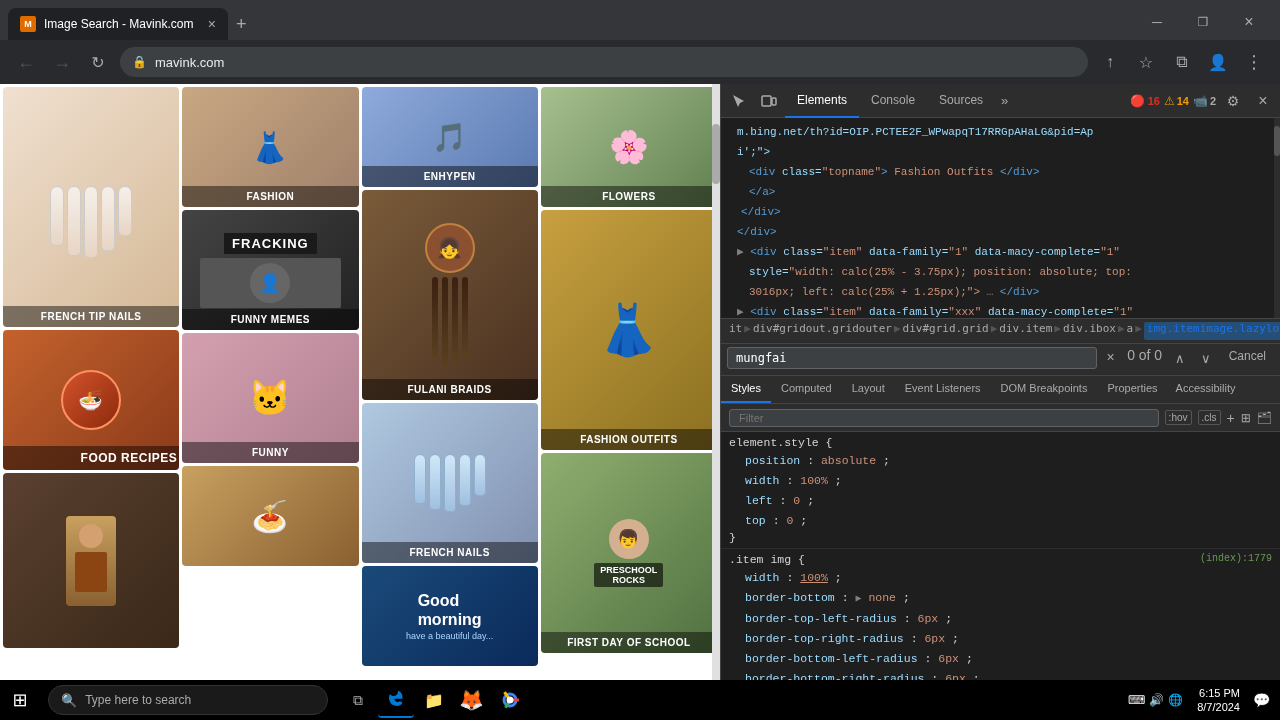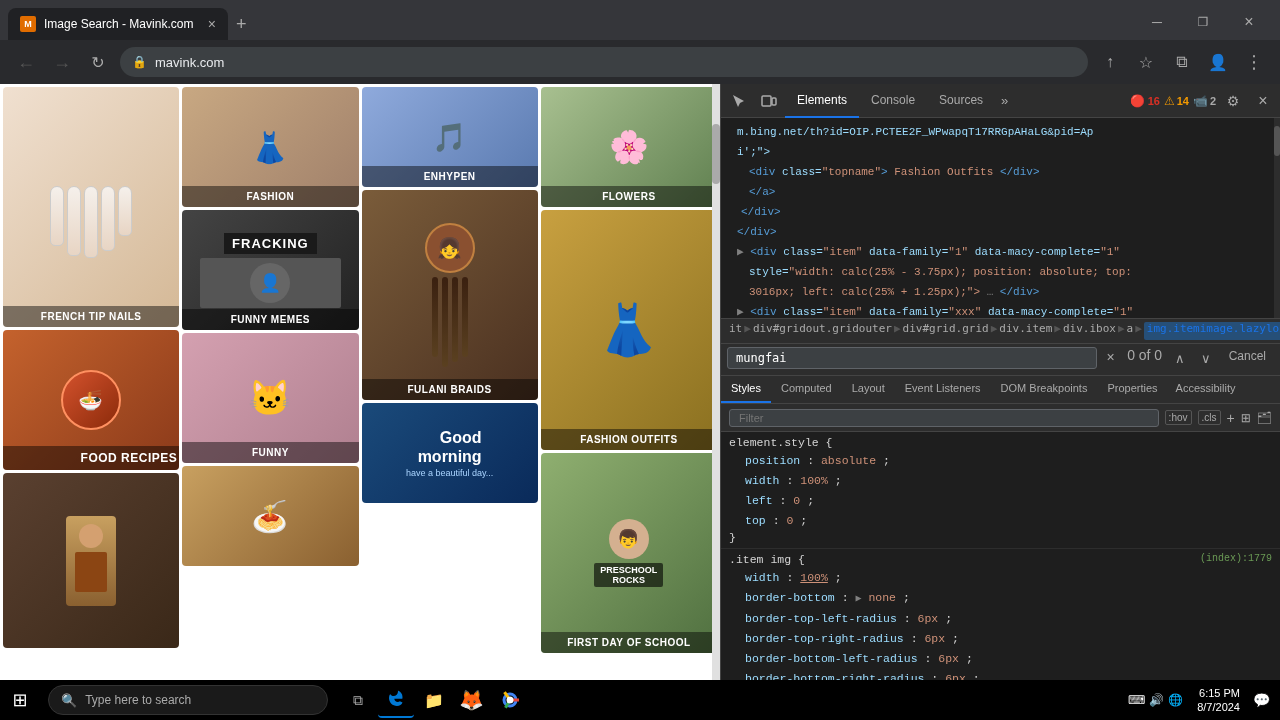--- a/index.html
+++ b/index.html
@@ -132,24 +132,36 @@
               <div style="display:flex;gap:4px;">
                 <div style="width:6px;height:80px;background:linear-gradient(to bottom,#3a2010,#5a4020);border-radius:3px;"></div>
                 <div style="width:6px;height:90px;background:linear-gradient(to bottom,#3a2010,#5a4020);border-radius:3px;"></div>
                 <div style="width:6px;height:85px;background:linear-gradient(to bottom,#3a2010,#5a4020);border-radius:3px;"></div>
                 <div style="width:6px;height:80px;background:linear-gradient(to bottom,#3a2010,#5a4020);border-radius:3px;"></div>
               </div>
             </div>
             <div style="position:absolute;bottom:0;left:0;right:0;background:rgba(0,0,0,0.45);color:#fff;font-size:10px;font-weight:700;text-align:center;padding:5px 2px;text-transform:uppercase;letter-spacing:0.5px;">Fulani Braids</div>
           </div>
 
+          <div style="position:relative;border-radius:4px;overflow:hidden;height:160px;background:linear-gradient(135deg,#b0c8e0,#8090b0);">
+            <div style="width:100%;height:100%;display:flex;align-items:center;justify-content:center;flex-direction:column;gap:6px;">
+              <div style="display:flex;gap:3px;">
+                <div style="width:12px;height:50px;background:linear-gradient(to bottom,#d0e8f8,#a0c0e0);border-radius:6px 6px 4px 4px;border:1px solid #90b0d0;"></div>
+                <div style="width:12px;height:56px;background:linear-gradient(to bottom,#d0e8f8,#a0c0e0);border-radius:6px 6px 4px 4px;border:1px solid #90b0d0;"></div>
+                <div style="width:12px;height:58px;background:linear-gradient(to bottom,#d0e8f8,#a0c0e0);border-radius:6px 6px 4px 4px;border:1px solid #90b0d0;"></div>
+                <div style="width:12px;height:52px;background:linear-gradient(to bottom,#d0e8f8,#a0c0e0);border-radius:6px 6px 4px 4px;border:1px solid #90b0d0;"></div>
+                <div style="width:12px;height:42px;background:linear-gradient(to bottom,#d0e8f8,#a0c0e0);border-radius:6px 6px 4px 4px;border:1px solid #90b0d0;"></div>
+              </div>
+            </div>
+            <div style="position:absolute;bottom:0;left:0;right:0;background:rgba(0,0,0,0.45);color:#fff;font-size:10px;font-weight:700;text-align:center;padding:5px 2px;text-transform:uppercase;letter-spacing:0.5px;">French Nails</div>
+          </div>
 
           <div style="position:relative;border-radius:4px;overflow:hidden;height:100px;background:linear-gradient(135deg,#1a4a7a,#0a2a5a);">
             <div style="width:100%;height:100%;display:flex;flex-direction:column;align-items:center;justify-content:center;gap:2px;">
-              <div style="color:#fff;font-size:16px;font-weight:bold;text-align:right;line-height:1.2;">Good<br>morning</div>
+              <div style="color:#fff;font-size:16px;font-weight:bold;text-align:left;line-height:1.2;">Good<br>morning</div>
               <div style="color:#aad4ff;font-size:9px;text-align:center;">have a beautiful day...</div>
             </div>
           </div>
         </div>
 
         <div style="display:flex;flex-direction:column;gap:3px;flex:1;">
 
           <div style="position:relative;border-radius:4px;overflow:hidden;height:120px;background:linear-gradient(135deg,#a8c090,#608050);">
             <div style="width:100%;height:100%;display:flex;align-items:center;justify-content:center;">
               <span style="font-size:32px;">🌸</span>

